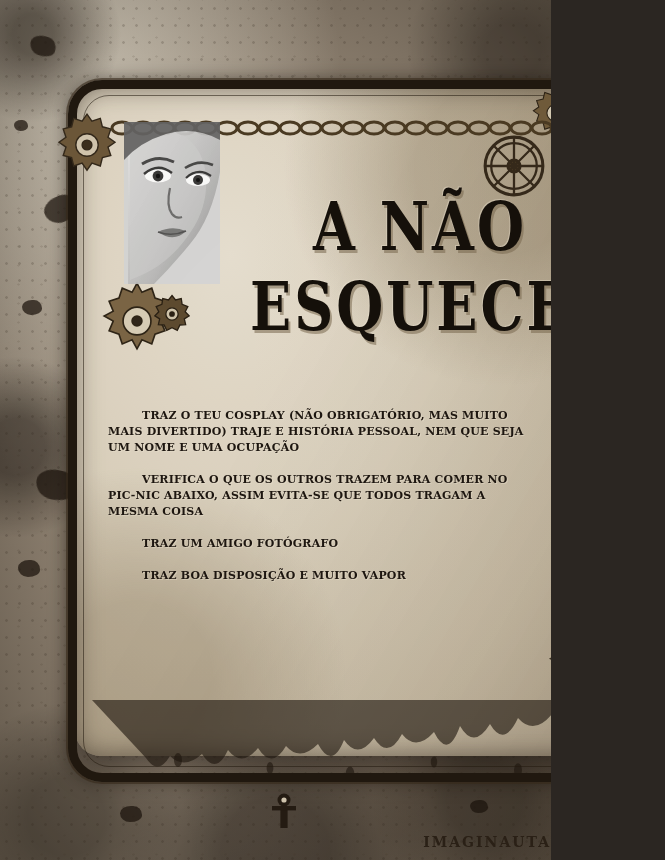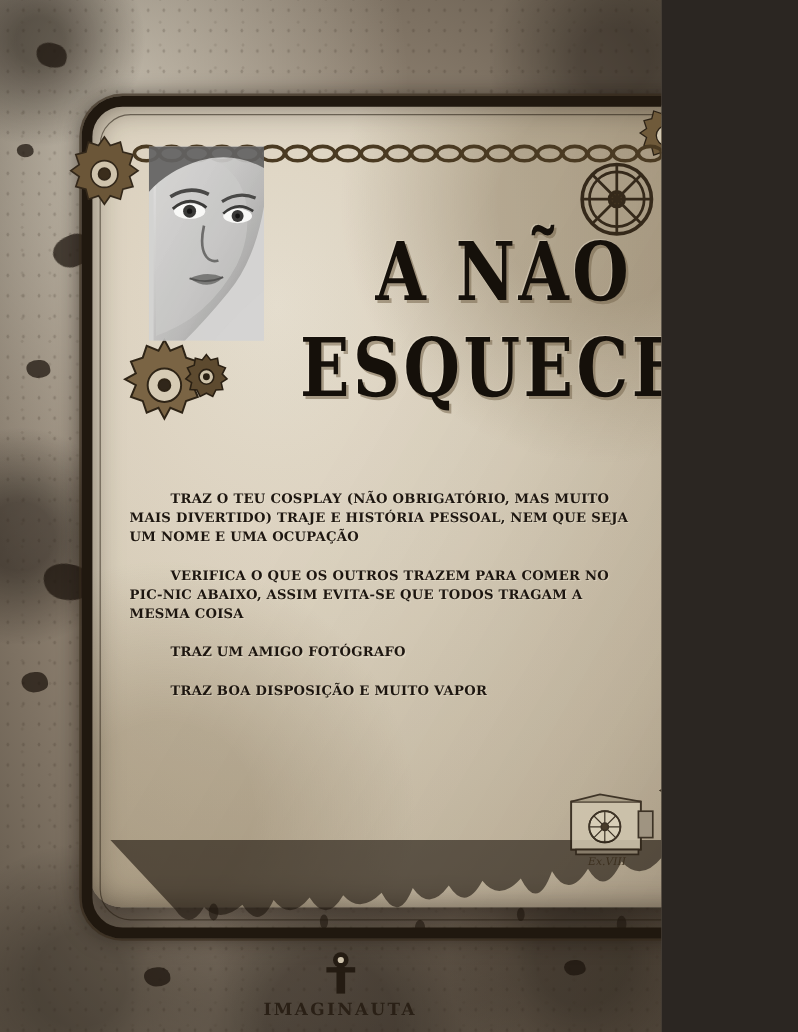--- a/index.html
+++ b/index.html
@@ -189,21 +189,21 @@
     height: 64px;
     opacity: .88;
   }
 
   
   #logo {
     position: absolute;
     left: 16px;
     right: 0;
     bottom: 10px;
-    text-align: center;
+    text-align: right;
     color: #241b12;
   }
   #logo-mark {
     display: block;
     margin: 0 auto 2px auto;
     width: 34px;
     height: 40px;
   }
   #logo-text {
     font-family: "DejaVu Serif", serif;
@@ -381,36 +381,20 @@
     <div class="title-line" id="title-2">ESQUECER</div>
   </div>
 
   <div id="body-text">
     <p>TRAZ O TEU COSPLAY (NÃO OBRIGATÓRIO, MAS MUITO MAIS DIVERTIDO) TRAJE E HISTÓRIA PESSOAL, NEM QUE SEJA UM NOME E UMA OCUPAÇÃO</p>
     <p>VERIFICA O QUE OS OUTROS TRAZEM PARA COMER NO PIC-NIC ABAIXO, ASSIM EVITA-SE QUE TODOS TRAGAM A MESMA COISA</p>
     <p>TRAZ UM AMIGO FOTÓGRAFO</p>
     <p>TRAZ BOA DISPOSIÇÃO E MUITO VAPOR</p>
   </div>
 
-  <div id="stamp">
-    <svg viewBox="0 0 80 64" width="80" height="64">
-      <g stroke="#2e2418" fill="#b9ae98" stroke-width="1.4">
-        <rect x="6" y="8" width="58" height="40" fill="#cfc5ae"></rect>
-        <rect x="6" y="8" width="58" height="40" fill="none"></rect>
-        <path d="M6 8 L30 2 L64 8" fill="#a89d86"></path>
-        <rect x="62" y="16" width="12" height="22" fill="#9d9280"></rect>
-        <circle cx="34" cy="29" r="13" fill="#ddd4bd"></circle>
-        <circle cx="34" cy="29" r="13" fill="none"></circle>
-        <path d="M34 16 V42 M21 29 H47 M25 20 L43 38 M43 20 L25 38" stroke-width="1"></path>
-        <circle cx="34" cy="29" r="3" fill="#3a2d1c"></circle>
-        <rect x="10" y="48" width="52" height="4" fill="#8e8370"></rect>
-      </g>
-      <text x="20" y="61" font-family="DejaVu Serif, serif" font-size="9" font-style="italic" fill="#3a2d1c">Ex.VIII</text>
-    </svg>
-  </div>
 
   <div id="logo">
     <svg id="logo-mark" viewBox="0 0 34 40">
       <circle cx="17" cy="8" r="6.5" fill="#241b12"></circle>
       <circle cx="17" cy="8" r="2.6" fill="#cfc3ac"></circle>
       <rect x="13.4" y="14" width="7.2" height="22" fill="#241b12"></rect>
       <rect x="5" y="14" width="24" height="4.4" fill="#241b12"></rect>
     </svg>
     <div id="logo-text">IMAGINAUTA</div>
   </div>

